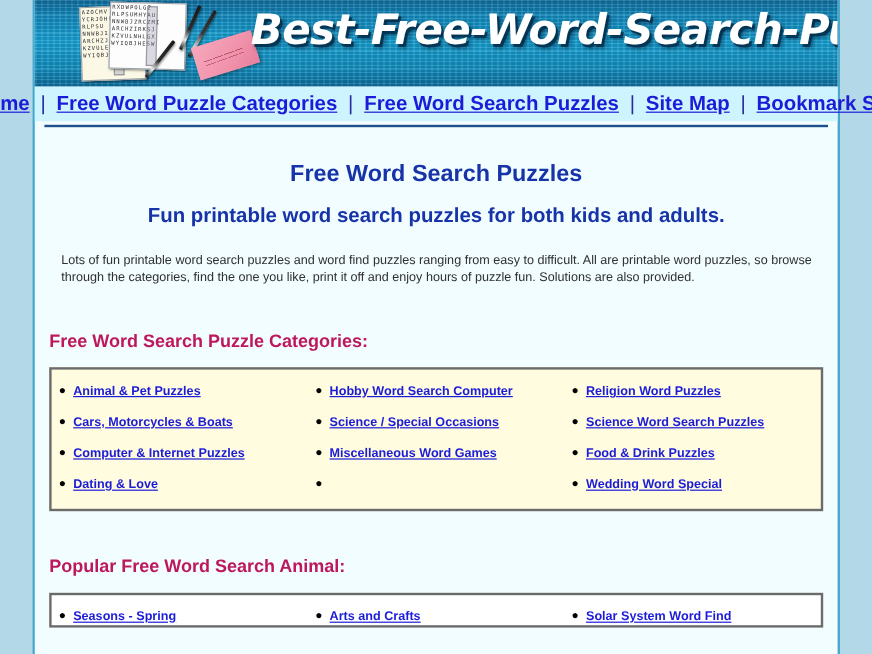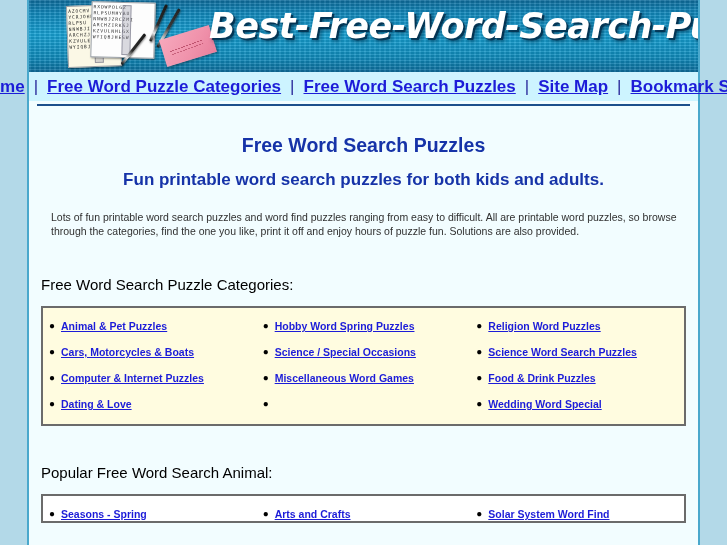--- a/index.html
+++ b/index.html
@@ -88,21 +88,21 @@
   }
   h2.sub{
     text-align:center;color:#1633a8;font-size:17px;font-weight:bold;
     margin:13px 0 0 0;
   }
   p.intro{
     margin:20px 2px 0 12px;color:#303030;font-size:10.5px;line-height:14px;
     text-align:left;
   }
   h3.sec{
-    color:#000000;font-size:15px;font-weight:normal;margin:38px 0 0 2px;
+    color:#be185d;font-size:15px;font-weight:bold;margin:38px 0 0 2px;
   }
   .box{
     margin:13px 2px 0 2px;
     border:2px solid #6b6b6b;
     background:#fffce0;
     padding:11px 0 13px 0;
   }
   .box.white{background:#ffffff;padding-bottom:0;}
   .row{display:flex;margin:0;}
   .row + .row{margin-top:12px;}
@@ -176,21 +176,21 @@
     <h3 class="sec">Free Word Search Puzzle Categories:</h3>
 
     <div class="box">
       <div class="row">
         <div class="cell">
           <span class="bullet">●</span>
           <a href="#">Animal &amp; Pet Puzzles</a>
         </div>
         <div class="cell">
           <span class="bullet">●</span>
-          <a href="#">Hobby Word Spring Puzzles</a>
+          <a href="#">Hobby Word Search Computer</a>
         </div>
         <div class="cell">
           <span class="bullet">●</span>
           <a href="#">Religion Word Puzzles</a>
         </div>
       </div>
       <div class="row">
         <div class="cell">
           <span class="bullet">●</span>
           <a href="#">Cars, Motorcycles &amp; Boats</a>

